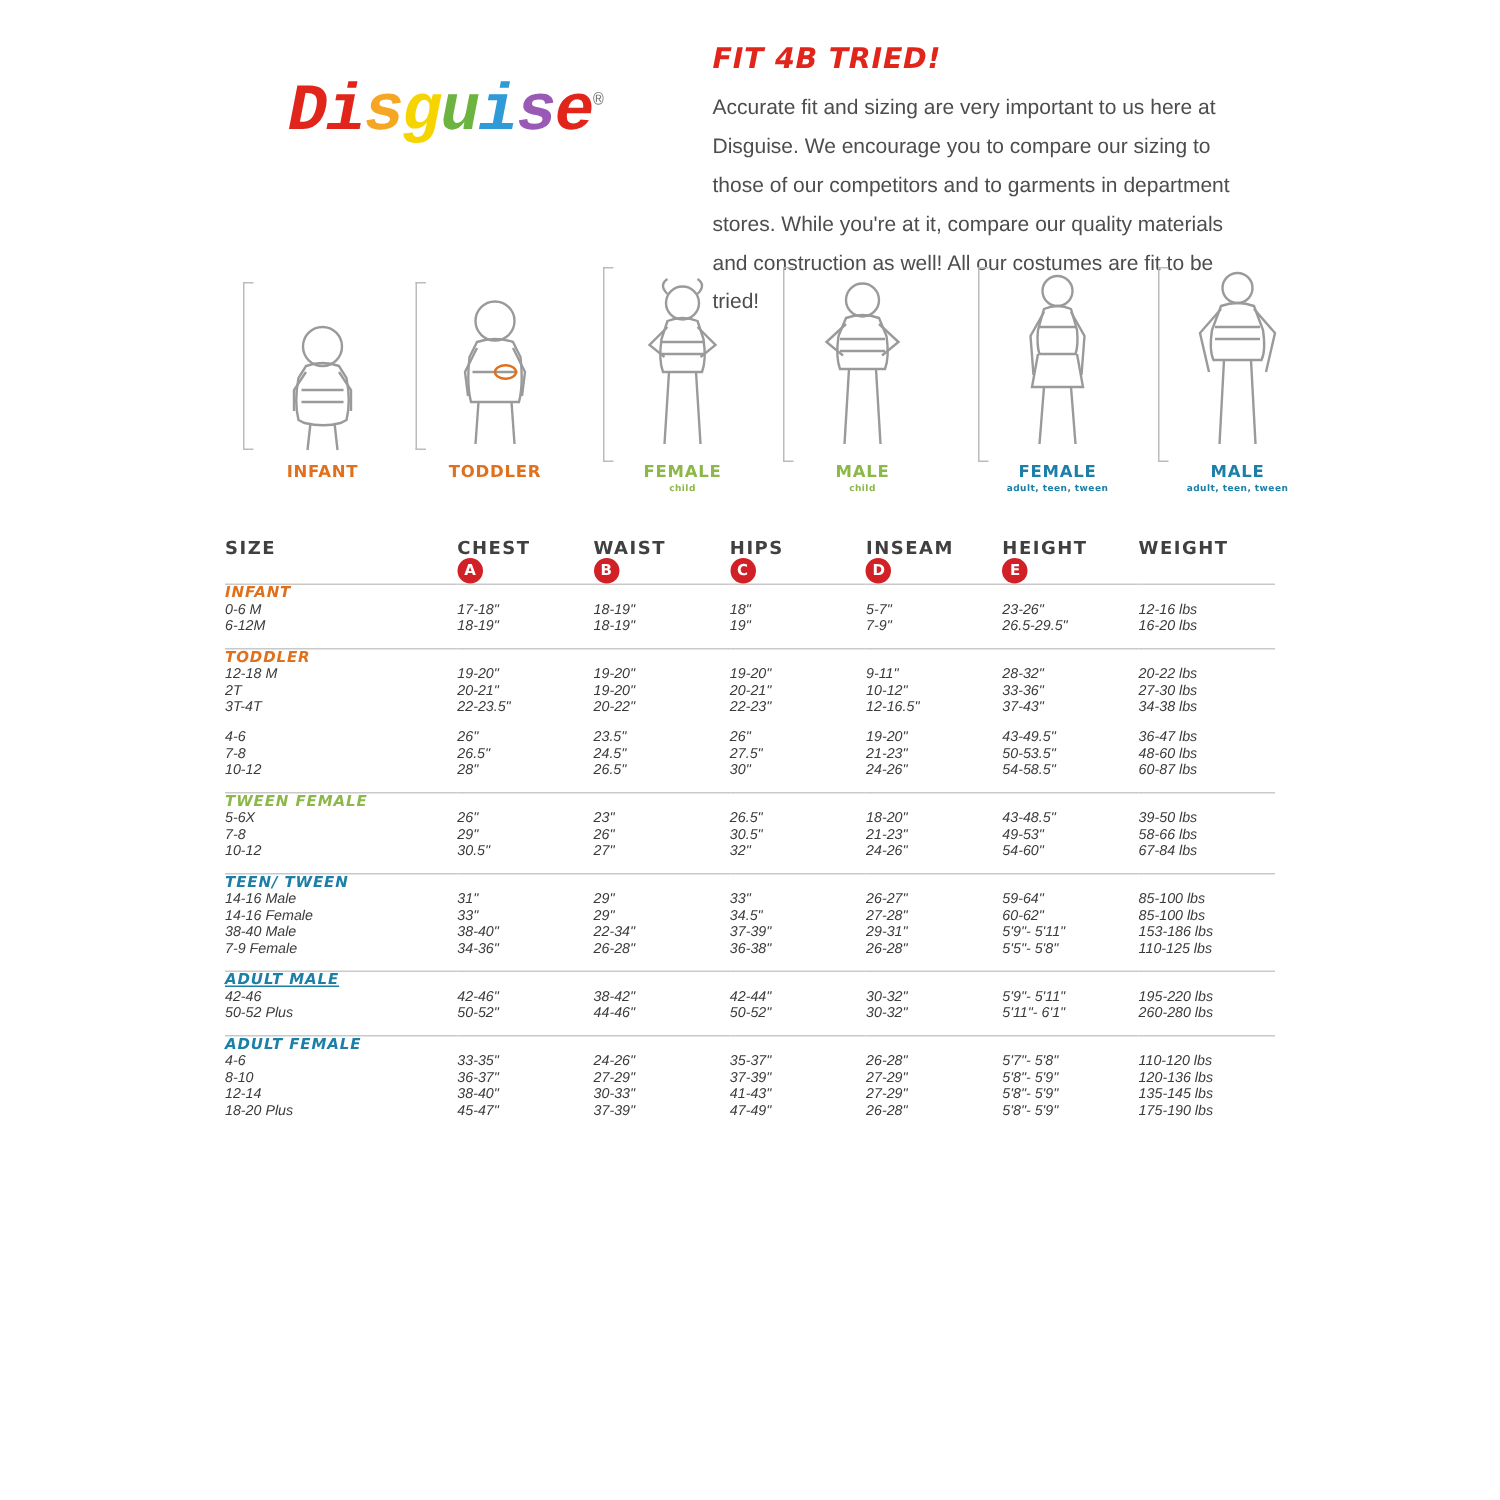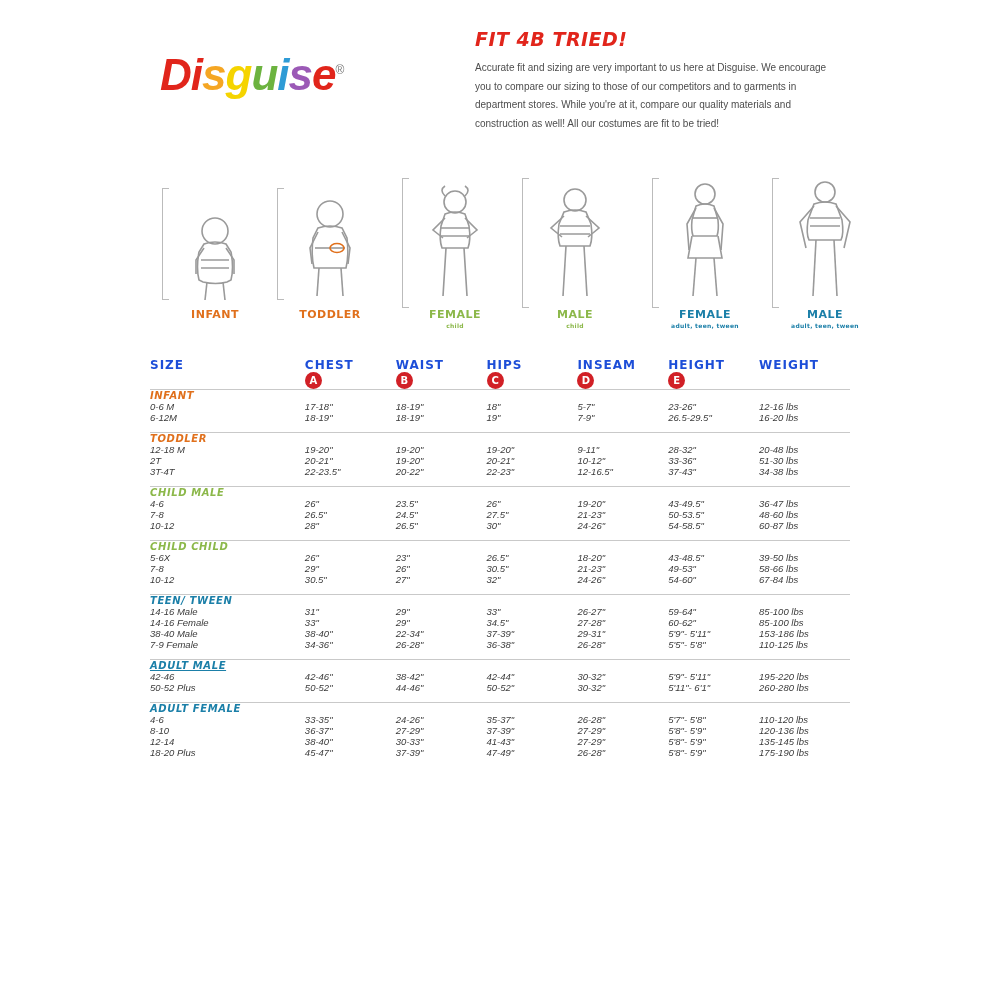--- a/index.html
+++ b/index.html
@@ -32,26 +32,27 @@
     height: 150px;
   }
   .logo {
     position: absolute;
     left: 10px;
     top: 30px;
     width: 270px;
     height: 70px;
   }
   .logo-word {
-    font-family: Liberation Sans, sans-serif;
+    font-family: Liberation Mono, monospace;
     font-weight: bold;
     font-style: italic;
     font-size: 44px;
     letter-spacing: -1px;
     white-space: nowrap;
+    margin-left: 32px;
   }
   .logo-word span { display: inline-block; }
   .reg {
     font-size: 12px;
     vertical-align: super;
     color: #7a7a7a;
     font-style: normal;
     font-weight: normal;
   }
 
@@ -64,21 +65,21 @@
   .fit-title {
     font-family: "DejaVu Sans", sans-serif;
     font-weight: bold;
     font-style: italic;
     font-size: 19px;
     color: #e1251b;
     letter-spacing: 0.5px;
     margin-bottom: 9px;
   }
   .fit-body {
-    font-size: 10px;
+    font-size: 14px;
     line-height: 1.85;
     color: #4d4d4d;
   }
 
   
   .figures {
     position: absolute;
     left: 150px;
     top: 178px;
     width: 700px;
@@ -127,21 +128,21 @@
     vertical-align: middle;
   }
   .col-size   { width: 150px; }
   .col-data   { width: 88px; }
 
   thead th {
     font-family: "DejaVu Sans", sans-serif;
     font-weight: bold;
     font-size: 12px;
     letter-spacing: 1px;
-    color: #1d4ed8;
+    color: #404040;
     padding-bottom: 4px;
   }
   .badge-row td {
     padding-bottom: 9px;
   }
   .badge {
     display: inline-block;
     width: 17px; height: 17px;
     line-height: 17px;
     border-radius: 50%;
@@ -341,46 +342,43 @@
           <tr class="group-row">
             <td colspan="7" class="g-toddler">TODDLER</td>
           </tr>
           <tr class="data-row">
             <td class="col-size first">12-18 M</td>
             <td class="col-data">19-20"</td>
             <td class="col-data">19-20"</td>
             <td class="col-data">19-20"</td>
             <td class="col-data">9-11"</td>
             <td class="col-data">28-32"</td>
-            <td class="col-data">20-48 lbs</td>
+            <td class="col-data">20-22 lbs</td>
           </tr>
           <tr class="data-row">
             <td class="col-size first">2T</td>
             <td class="col-data">20-21"</td>
             <td class="col-data">19-20"</td>
             <td class="col-data">20-21"</td>
             <td class="col-data">10-12"</td>
             <td class="col-data">33-36"</td>
-            <td class="col-data">51-30 lbs</td>
+            <td class="col-data">27-30 lbs</td>
           </tr>
           <tr class="data-row">
             <td class="col-size first">3T-4T</td>
             <td class="col-data">22-23.5"</td>
             <td class="col-data">20-22"</td>
             <td class="col-data">22-23"</td>
             <td class="col-data">12-16.5"</td>
             <td class="col-data">37-43"</td>
             <td class="col-data">34-38 lbs</td>
           </tr>
           <tr class="spacer-row">
             <td colspan="7"></td>
           </tr>
-          <tr class="group-row">
-            <td colspan="7" class="g-cmale">CHILD MALE</td>
-          </tr>
           <tr class="data-row">
             <td class="col-size first">4-6</td>
             <td class="col-data">26"</td>
             <td class="col-data">23.5"</td>
             <td class="col-data">26"</td>
             <td class="col-data">19-20"</td>
             <td class="col-data">43-49.5"</td>
             <td class="col-data">36-47 lbs</td>
           </tr>
           <tr class="data-row">
@@ -398,21 +396,21 @@
             <td class="col-data">26.5"</td>
             <td class="col-data">30"</td>
             <td class="col-data">24-26"</td>
             <td class="col-data">54-58.5"</td>
             <td class="col-data">60-87 lbs</td>
           </tr>
           <tr class="spacer-row">
             <td colspan="7"></td>
           </tr>
           <tr class="group-row">
-            <td colspan="7" class="g-cfemale">CHILD CHILD</td>
+            <td colspan="7" class="g-cfemale">TWEEN FEMALE</td>
           </tr>
           <tr class="data-row">
             <td class="col-size first">5-6X</td>
             <td class="col-data">26"</td>
             <td class="col-data">23"</td>
             <td class="col-data">26.5"</td>
             <td class="col-data">18-20"</td>
             <td class="col-data">43-48.5"</td>
             <td class="col-data">39-50 lbs</td>
           </tr>

